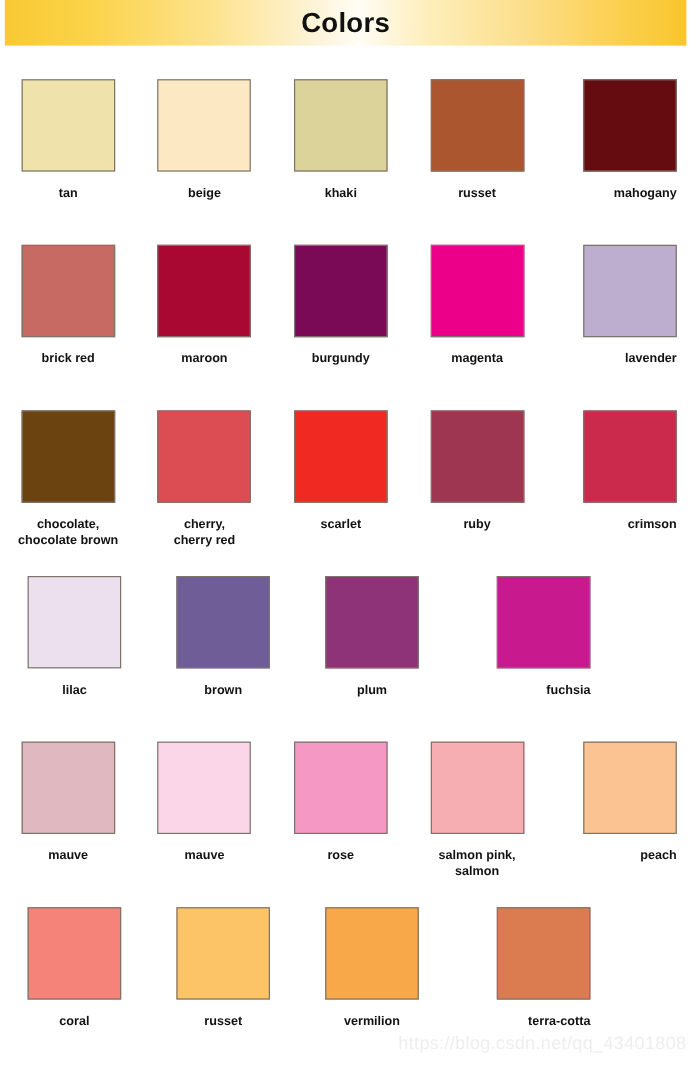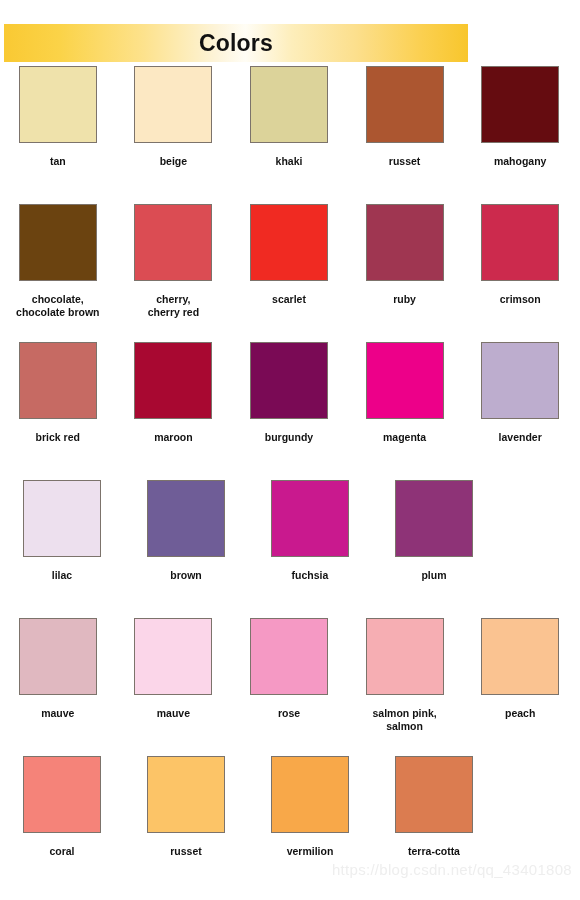--- a/index.html
+++ b/index.html
@@ -12,22 +12,22 @@
     background: #ffffff;
     font-family: "Liberation Sans", sans-serif;
     overflow: hidden;
     position: relative;
   }
 
   
   .banner {
     position: absolute;
     left: 4px;
-    top: 24px;
-    width: 464px;
+    top: 0;
+    width: 568px;
     height: 38px;
     background: linear-gradient(to right,
         #f9c933 0%,
         #fbd348 12%,
         #fde28c 30%,
         #fdf4da 46%,
         #fffdf5 52%,
         #fdeebb 62%,
         #fcdf8c 76%,
         #fbd050 90%,
@@ -58,21 +58,22 @@
     width: 116px;
     margin-right: 8px;
     display: flex;
     flex-direction: column;
     align-items: center;
   }
   .cell:first-child {
     margin-left: 4px;
   }
   .cell:last-child {
-    margin-right: 6px;
+    margin-right: 16px;
+    align-items: flex-end;
   }
   .swatch {
     width: 78px;
     height: 77px;
     border: 1px solid #7c736b;
     box-sizing: border-box;
   }
   .cell-label {
     margin-top: 12px;
     font-size: 10.5px;
@@ -119,20 +120,42 @@
         <div class="swatch" style="background: rgb(172, 86, 48); border-color: rgb(124, 115, 107);"></div>
         <div class="cell-label">russet</div>
       </div>
       <div class="cell">
         <div class="swatch" style="background: rgb(101, 12, 16); border-color: rgb(124, 115, 107);"></div>
         <div class="cell-label">mahogany</div>
       </div>
     </div>
     <div class="row">
       <div class="cell">
+        <div class="swatch" style="background: rgb(198, 106, 99); border-color: rgb(124, 115, 107);"></div>
+        <div class="cell-label">brick red</div>
+      </div>
+      <div class="cell">
+        <div class="swatch" style="background: rgb(168, 8, 49); border-color: rgb(124, 115, 107);"></div>
+        <div class="cell-label">maroon</div>
+      </div>
+      <div class="cell">
+        <div class="swatch" style="background: rgb(122, 10, 85); border-color: rgb(124, 115, 107);"></div>
+        <div class="cell-label">burgundy</div>
+      </div>
+      <div class="cell">
+        <div class="swatch" style="background: rgb(237, 0, 137); border-color: rgb(124, 115, 107);"></div>
+        <div class="cell-label">magenta</div>
+      </div>
+      <div class="cell">
+        <div class="swatch" style="background: rgb(189, 173, 206); border-color: rgb(124, 115, 107);"></div>
+        <div class="cell-label">lavender</div>
+      </div>
+    </div>
+    <div class="row">
+      <div class="cell">
         <div class="swatch" style="background: rgb(107, 67, 16); border-color: rgb(124, 115, 107);"></div>
         <div class="cell-label">chocolate,
 chocolate brown</div>
       </div>
       <div class="cell">
         <div class="swatch" style="background: rgb(219, 76, 83); border-color: rgb(124, 115, 107);"></div>
         <div class="cell-label">cherry,
 cherry red</div>
       </div>
       <div class="cell">
@@ -143,56 +166,34 @@
         <div class="swatch" style="background: rgb(159, 54, 81); border-color: rgb(124, 115, 107);"></div>
         <div class="cell-label">ruby</div>
       </div>
       <div class="cell">
         <div class="swatch" style="background: rgb(204, 42, 77); border-color: rgb(124, 115, 107);"></div>
         <div class="cell-label">crimson</div>
       </div>
     </div>
     <div class="row">
       <div class="cell">
-        <div class="swatch" style="background: rgb(198, 106, 99); border-color: rgb(124, 115, 107);"></div>
-        <div class="cell-label">brick red</div>
-      </div>
-      <div class="cell">
-        <div class="swatch" style="background: rgb(168, 8, 49); border-color: rgb(124, 115, 107);"></div>
-        <div class="cell-label">maroon</div>
-      </div>
-      <div class="cell">
-        <div class="swatch" style="background: rgb(122, 10, 85); border-color: rgb(124, 115, 107);"></div>
-        <div class="cell-label">burgundy</div>
-      </div>
-      <div class="cell">
-        <div class="swatch" style="background: rgb(237, 0, 137); border-color: rgb(124, 115, 107);"></div>
-        <div class="cell-label">magenta</div>
-      </div>
-      <div class="cell">
-        <div class="swatch" style="background: rgb(189, 173, 206); border-color: rgb(124, 115, 107);"></div>
-        <div class="cell-label">lavender</div>
-      </div>
-    </div>
-    <div class="row">
-      <div class="cell">
         <div class="swatch" style="background: rgb(237, 224, 238); border-color: rgb(124, 115, 107);"></div>
         <div class="cell-label">lilac</div>
       </div>
       <div class="cell">
         <div class="swatch" style="background: rgb(111, 93, 151); border-color: rgb(124, 115, 107);"></div>
         <div class="cell-label">brown</div>
       </div>
       <div class="cell">
+        <div class="swatch" style="background: rgb(142, 51, 119); border-color: rgb(124, 115, 107);"></div>
+        <div class="cell-label">plum</div>
+      </div>
+      <div class="cell">
         <div class="swatch" style="background: rgb(201, 25, 142); border-color: rgb(124, 115, 107);"></div>
         <div class="cell-label">fuchsia</div>
-      </div>
-      <div class="cell">
-        <div class="swatch" style="background: rgb(142, 51, 119); border-color: rgb(124, 115, 107);"></div>
-        <div class="cell-label">plum</div>
       </div>
     </div>
     <div class="row">
       <div class="cell">
         <div class="swatch" style="background: rgb(224, 184, 192); border-color: rgb(124, 115, 107);"></div>
         <div class="cell-label">mauve</div>
       </div>
       <div class="cell">
         <div class="swatch" style="background: rgb(251, 214, 233); border-color: rgb(124, 115, 107);"></div>
         <div class="cell-label">mauve</div>

